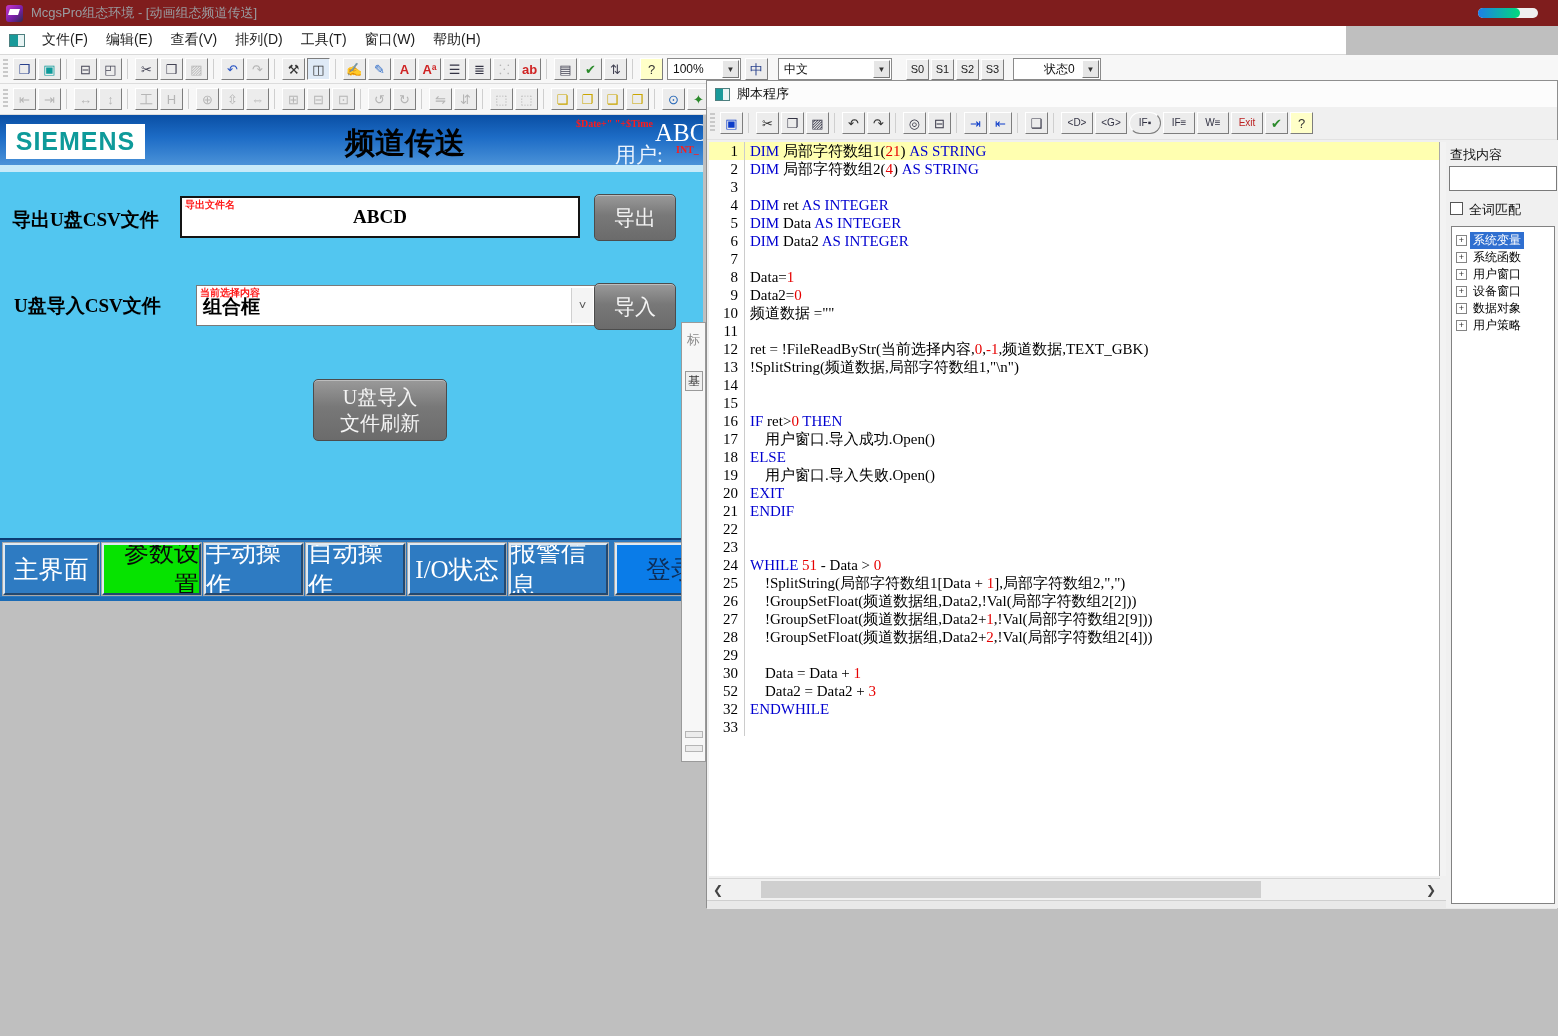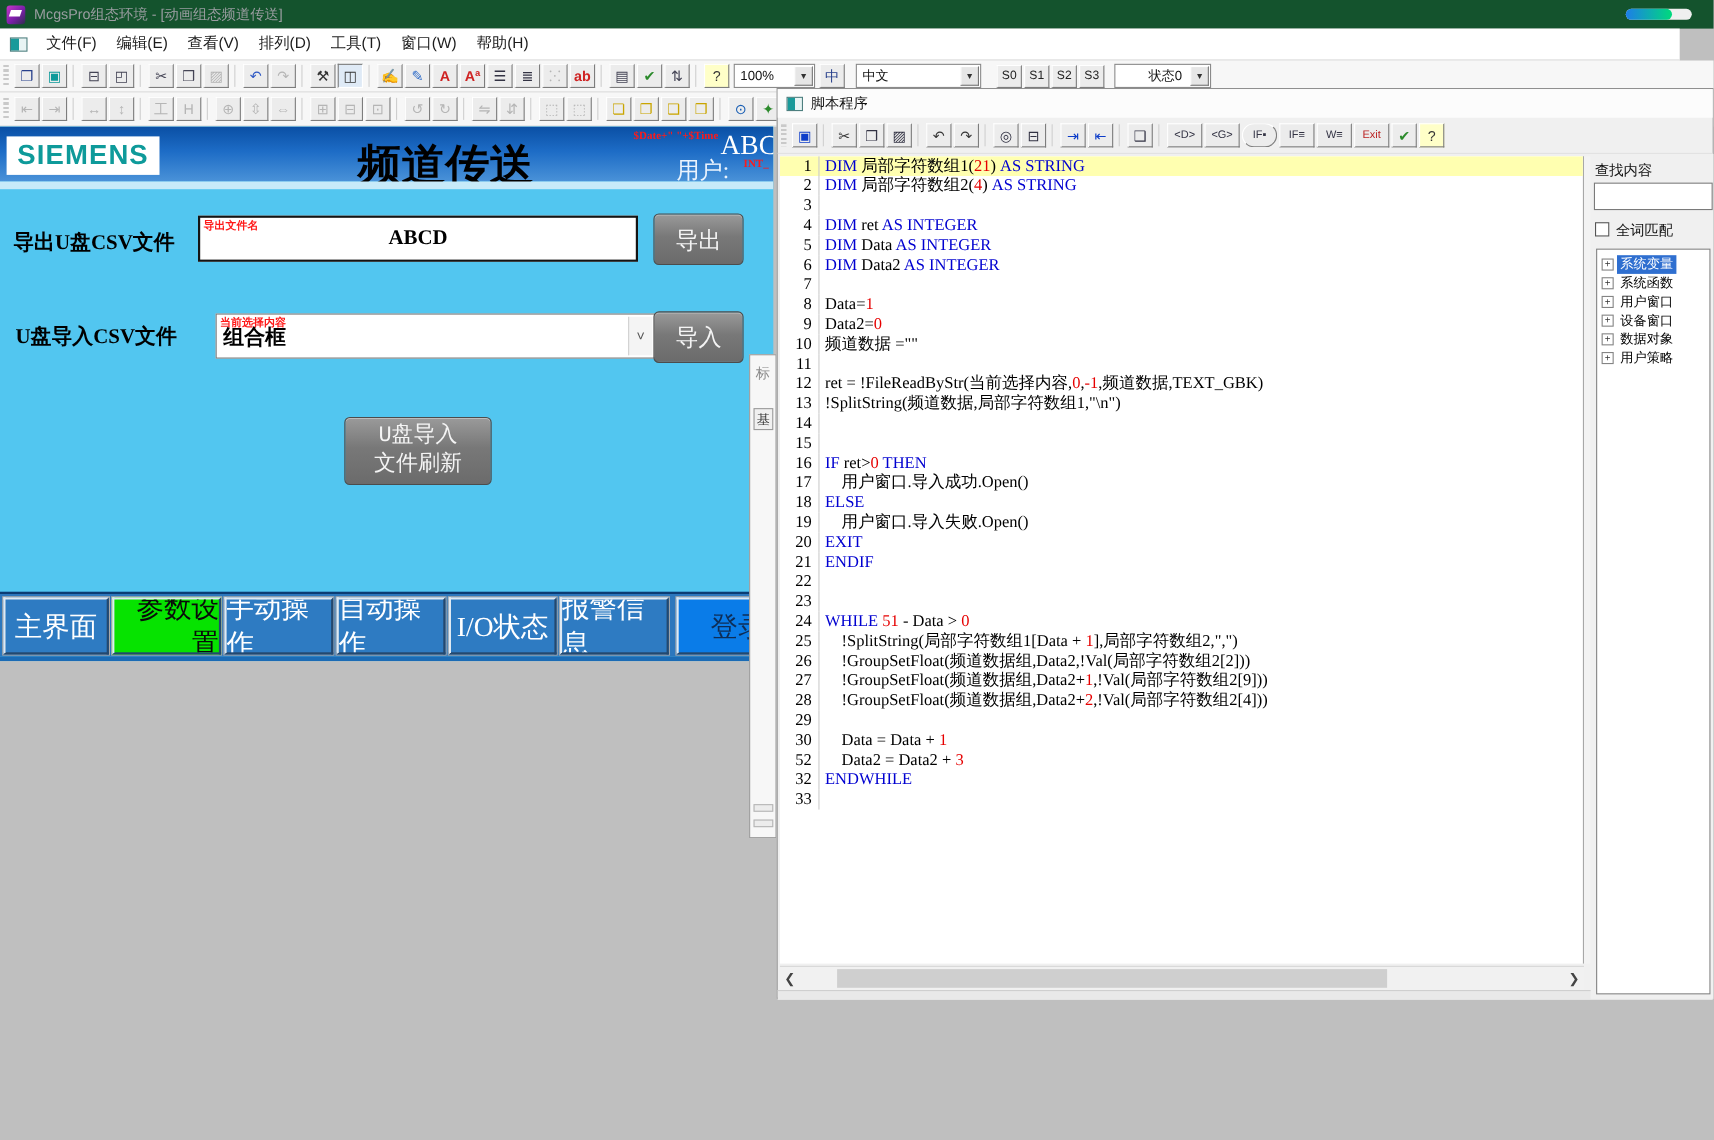--- a/index.html
+++ b/index.html
@@ -1,28 +1,28 @@
 <!DOCTYPE html>
 <html><head>
 <meta charset="utf-8">
 <style>
   html,body{margin:0;padding:0;background:#bfbfbf;}
   *{box-sizing:border-box;}
   .root{position:relative;width:1558px;height:1036px;background:#bfbfbf;overflow:hidden;
         font-family:"Liberation Sans",sans-serif;-webkit-font-smoothing:antialiased;}
 
   
-  .titlebar{position:absolute;left:0;top:0;width:1558px;height:26px;background:#14532d;display:flex;align-items:center;}
+  .titlebar{position:absolute;left:0;top:0;width:1558px;height:26px;background:#7f1d1d;display:flex;align-items:center;}
   .app-ico{width:17px;height:17px;margin-left:6px;border-radius:3px;
            background:linear-gradient(135deg,#c837c8 0%,#7a1fa8 55%,#2d2d4d 100%);position:relative;}
   .app-ico:after{content:"";position:absolute;left:3px;top:4px;width:10px;height:6px;background:#fff;transform:skewX(-18deg);}
   .title-txt{margin-left:8px;font-size:13px;color:#9a9da1;}
   .pill-track{position:absolute;right:20px;top:8px;width:60px;height:10px;border-radius:5px;background:#efefef;}
   .pill-fill{width:42px;height:10px;border-radius:5px;background:linear-gradient(90deg,#1d7ee8,#00da7c);}
-  .menubar{position:absolute;left:0;top:26px;width:1527px;height:29px;background:#ffffff;border-bottom:1px solid #d9d9d9;
+  .menubar{position:absolute;left:0;top:26px;width:1346px;height:29px;background:#ffffff;border-bottom:1px solid #d9d9d9;
            display:flex;align-items:center;}
   .child-ico{width:16px;height:13px;margin-left:9px;border:1px solid #4d7f7f;background:linear-gradient(90deg,#199a9a 0 55%,#e8f4f4 55%);}
   .menu-item{font-size:14px;color:#1c1c1c;padding:4px 9px;cursor:default;}
 
   
   .tbrow{position:absolute;left:0;width:1558px;background:#f7f7f7;display:flex;align-items:center;border-bottom:1px solid #dcdcdc;}
   .tb1{top:55px;height:29px;}
   .tb2{top:84px;height:31px;}
   .tbi{display:inline-flex;align-items:center;justify-content:center;width:23px;height:22px;margin:0 1px;
        background:#ececec;border:1px solid;border-color:#ffffff #7d7d7d #7d7d7d #ffffff;font-size:13px;line-height:1;}
@@ -42,37 +42,37 @@
         background:#ececec;border:1px solid;border-color:#ffffff #7d7d7d #7d7d7d #ffffff;color:#222;}
 
   
   .canvas{position:absolute;left:0;top:115px;width:703px;height:486px;background:#52c6f0;overflow:hidden;z-index:1;}
   .hmi-head{position:absolute;left:0;top:0;width:703px;height:50px;
             background:linear-gradient(180deg,#0a4fa4 0%,#1d6cc6 45%,#4a92d8 100%);}
   .hmi-strip{position:absolute;left:0;top:50px;width:703px;height:7px;background:#c7eaf9;}
   .brand{position:absolute;left:6px;top:9px;width:139px;height:35px;background:#fff;display:flex;align-items:center;justify-content:center;
          color:#0e9a9a;font-weight:bold;font-size:25px;letter-spacing:1px;}
   .hmi-title{position:absolute;left:280px;top:8px;width:250px;text-align:center;font-family:"Liberation Serif",serif;
-             font-size:40px;font-weight:bold;color:#000;}
+             font-size:30px;font-weight:bold;color:#000;}
   .red-tag{color:#ff1a1a;font-family:"Liberation Serif",serif;font-weight:bold;}
   .dt-expr{position:absolute;left:576px;top:3px;font-size:10px;}
   .abc-txt{position:absolute;left:655px;top:4px;color:#fff;font-size:25px;font-family:"Liberation Serif",serif;}
   .user-lbl{position:absolute;left:615px;top:26px;color:#eaf3fd;font-size:21px;font-family:"Liberation Serif",serif;}
   .user-tag{position:absolute;left:676px;top:29px;font-size:10px;}
   .fld-label{position:absolute;font-size:19px;font-weight:bold;color:#000;font-family:"Liberation Serif",serif;}
   .inputbox{position:absolute;left:180px;top:81px;width:400px;height:42px;background:#fff;border:2px solid #141414;
             display:flex;align-items:center;justify-content:center;font-family:"Liberation Serif",serif;font-size:19px;font-weight:bold;}
   .inputbox .red-tag,.combo .red-tag{position:absolute;left:3px;top:0;font-size:10px;}
   .combo{position:absolute;left:180px;top:170px;width:400px;height:41px;background:#fff;border:1px solid #7a7a7a;margin-left:16px;}
   .combo .val{position:absolute;left:6px;top:8px;font-family:"Liberation Serif",serif;font-size:19px;font-weight:bold;color:#000;}
   .combo .drop{position:absolute;right:2px;top:2px;width:22px;height:35px;background:#f4f4f4;border-left:1px solid #d0d0d0;
                display:flex;align-items:center;justify-content:center;color:#555;font-size:13px;}
   .gbtn{position:absolute;border-radius:5px;border:1px solid #4c4c4c;color:#f4f4f4;
         background:linear-gradient(180deg,#9a9a9a 0%,#787878 45%,#6b6b6b 100%);
-        display:flex;align-items:center;justify-content:center;font-family:Liberation Mono, monospace;font-size:21px;
+        display:flex;align-items:center;justify-content:center;font-family:Liberation Serif, serif;font-size:21px;
         box-shadow:inset 0 1px 0 #bdbdbd;}
   .navstrip{position:absolute;left:0;top:423px;width:703px;height:59px;background:#2c77bd;border-top:2px solid #0b3c73;
             display:flex;align-items:flex-start;padding:3px 0 0 3px;}
   .navbtn{height:52px;margin-right:3px;display:flex;align-items:center;justify-content:center;
           font-family:"Liberation Serif",serif;font-size:25px;border:2px solid;border-color:#dfe9f2 #24486e #24486e #dfe9f2;
           box-shadow:0 0 0 1px #a9a9a9;overflow:hidden;flex:none;}
   .navbtn.blue{background:#2e7bc2;color:#fff;}
   .navbtn.green{background:#06e300;color:#0a0a0a;}
   .navbtn.bright{background:#0a7ce8;color:#0e2c55;margin-left:4px;}
   .canvas-bottom{position:absolute;left:0;top:482px;width:703px;height:4px;background:#1b6bb5;}

